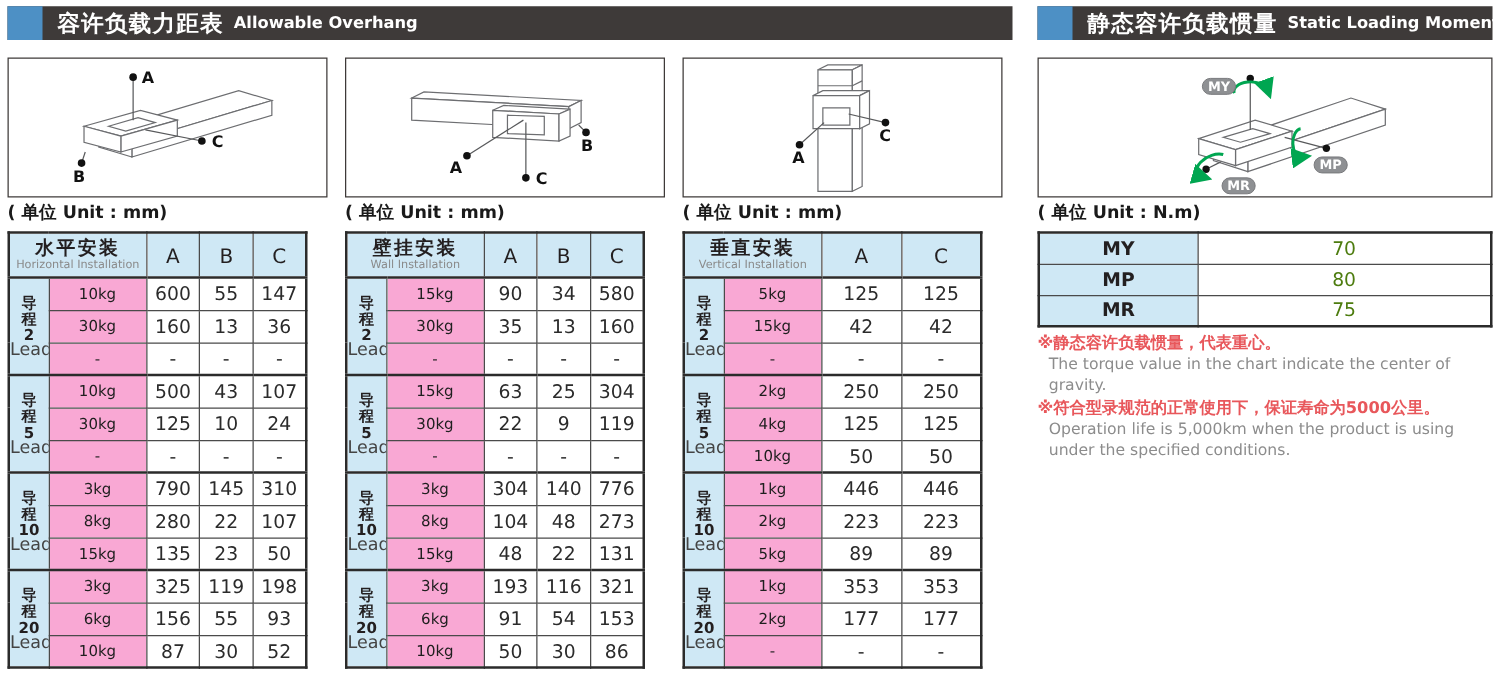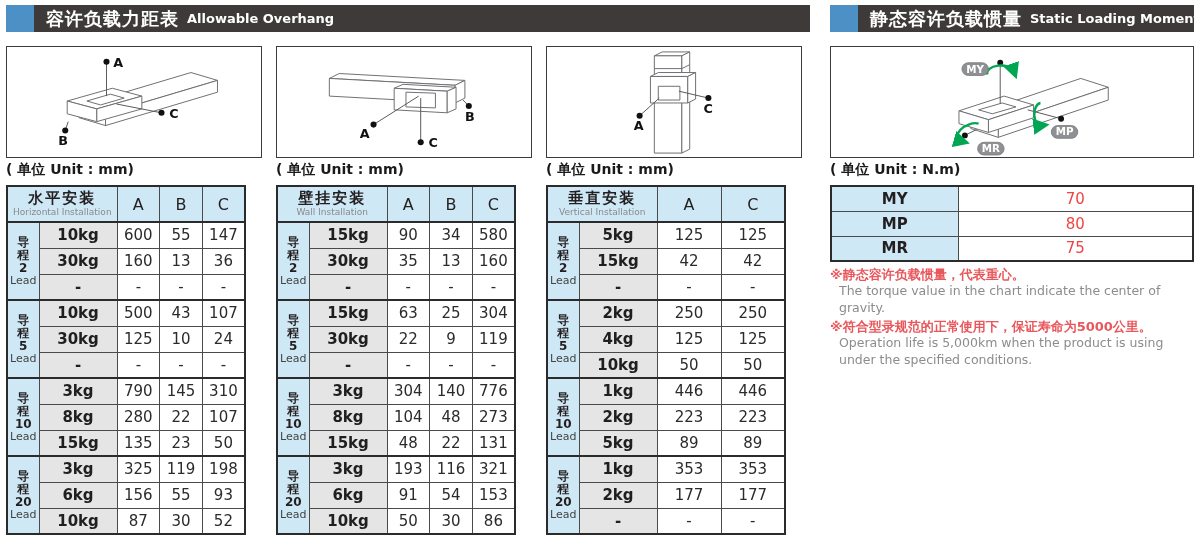--- a/index.html
+++ b/index.html
@@ -46,27 +46,27 @@
   .ov tr{height:26px}
   .ov tr.hd{height:36px}
   tr.gs>th,tr.gs>td{border-top:2px solid #2b2b2b}
   .tt{background:#cfe8f5}
   .tzh{display:block;font-size:15px;font-weight:bold;line-height:17px;letter-spacing:2px}
   .ten{display:block;font-size:9px;color:#8a8a8a;line-height:11px;font-weight:normal}
   .ch{background:#cfe8f5;font-size:16px;font-weight:normal}
   .lead{background:#cfe8f5}
   .lz{display:block;font-size:12px;font-weight:bold;line-height:13px}
   .ln{display:block;font-size:12px;font-weight:bold;line-height:13px}
-  .ls{display:block;font-size:11px;color:#444;line-height:11px;font-weight:normal}
-  .wt{background:#e5e5e5;font-size:15px;font-weight:bold;color:#1f1f1f}
+  .ls{display:block;font-size:14px;color:#444;line-height:11px;font-weight:normal}
+  .wt{background:#f9a8d4;font-size:12px;font-weight:normal;color:#1f1f1f}
   .ov td{font-size:15px;color:#2b2b2b}
   table.mt{left:830px;width:364px}
   .mt tr{height:25px}
   .mt th{background:#cfe8f5;font-size:15px;font-weight:bold;width:127px}
-  .mt td{font-size:15px;color:#ef4444}
+  .mt td{font-size:15px;color:#4d7c0f}
 
   
   .notes{position:absolute;left:830px;top:266px;width:368px}
   .note{margin-bottom:2px}
   .nzh{color:#e8575b;font-size:13px;font-weight:bold;line-height:17px}
   .nen{color:#8c8c8c;font-size:12.5px;line-height:16.5px;padding-left:9px}
 </style>
 </head>
 <body>
 

